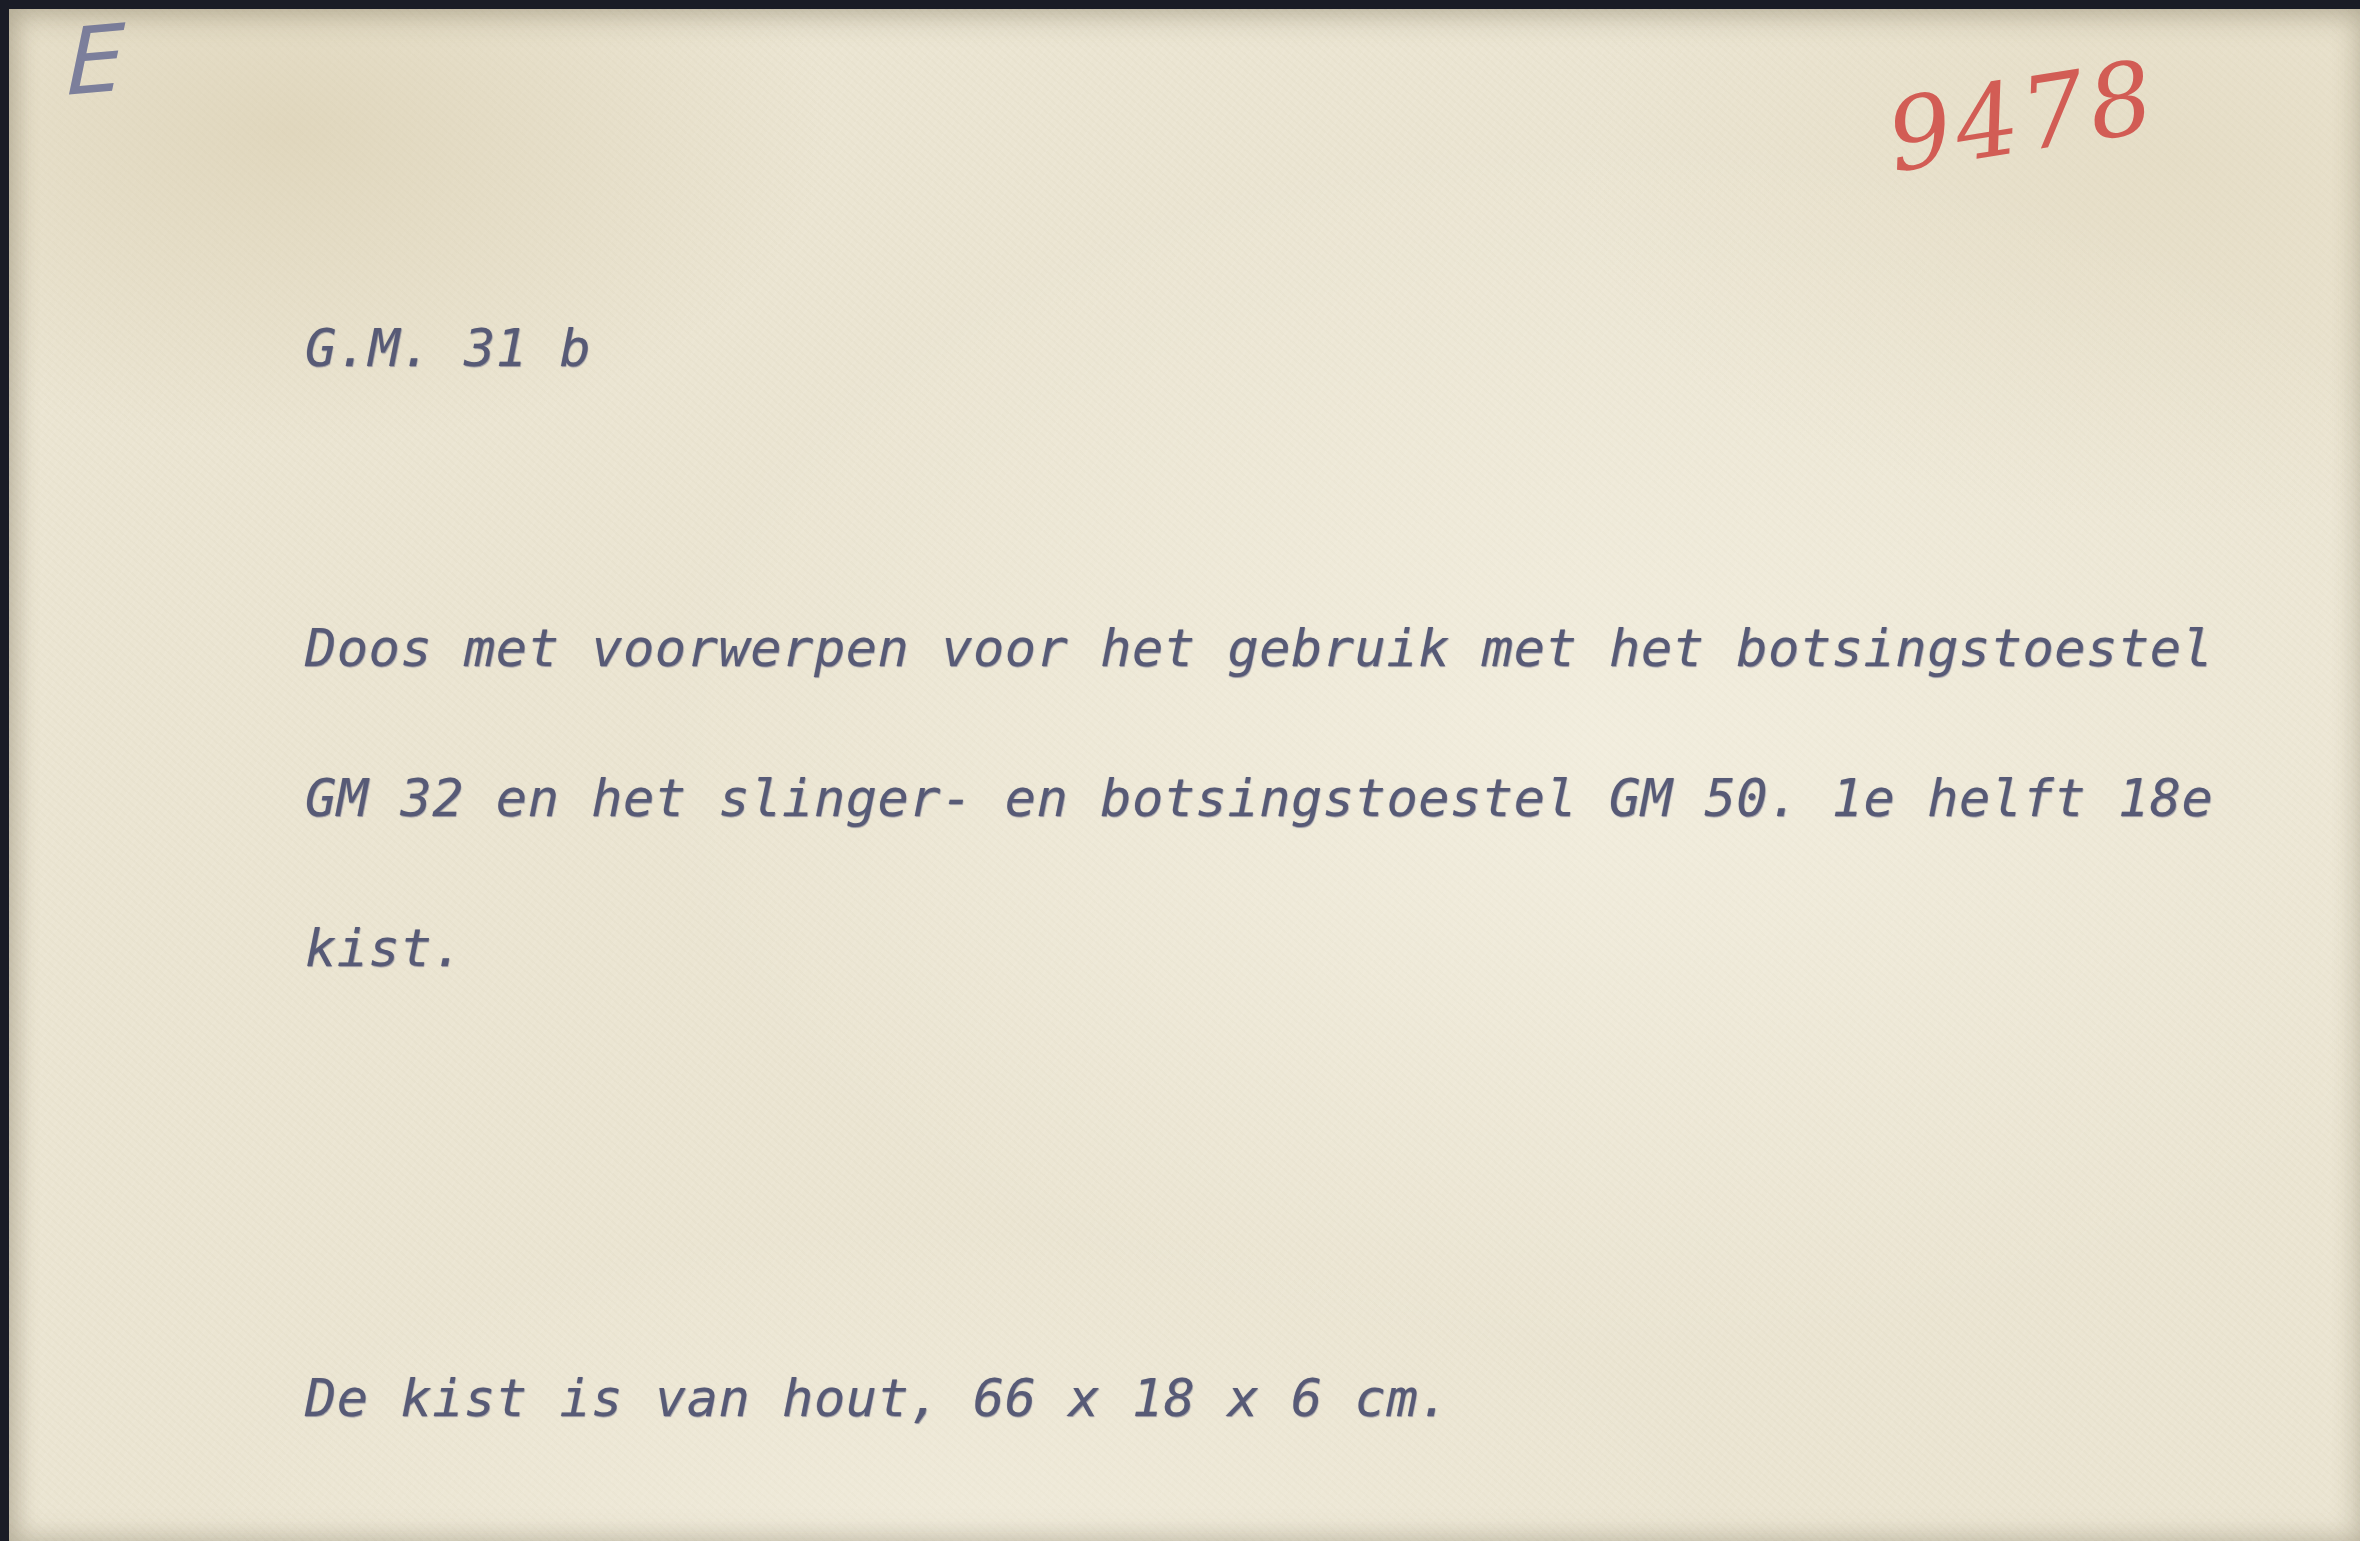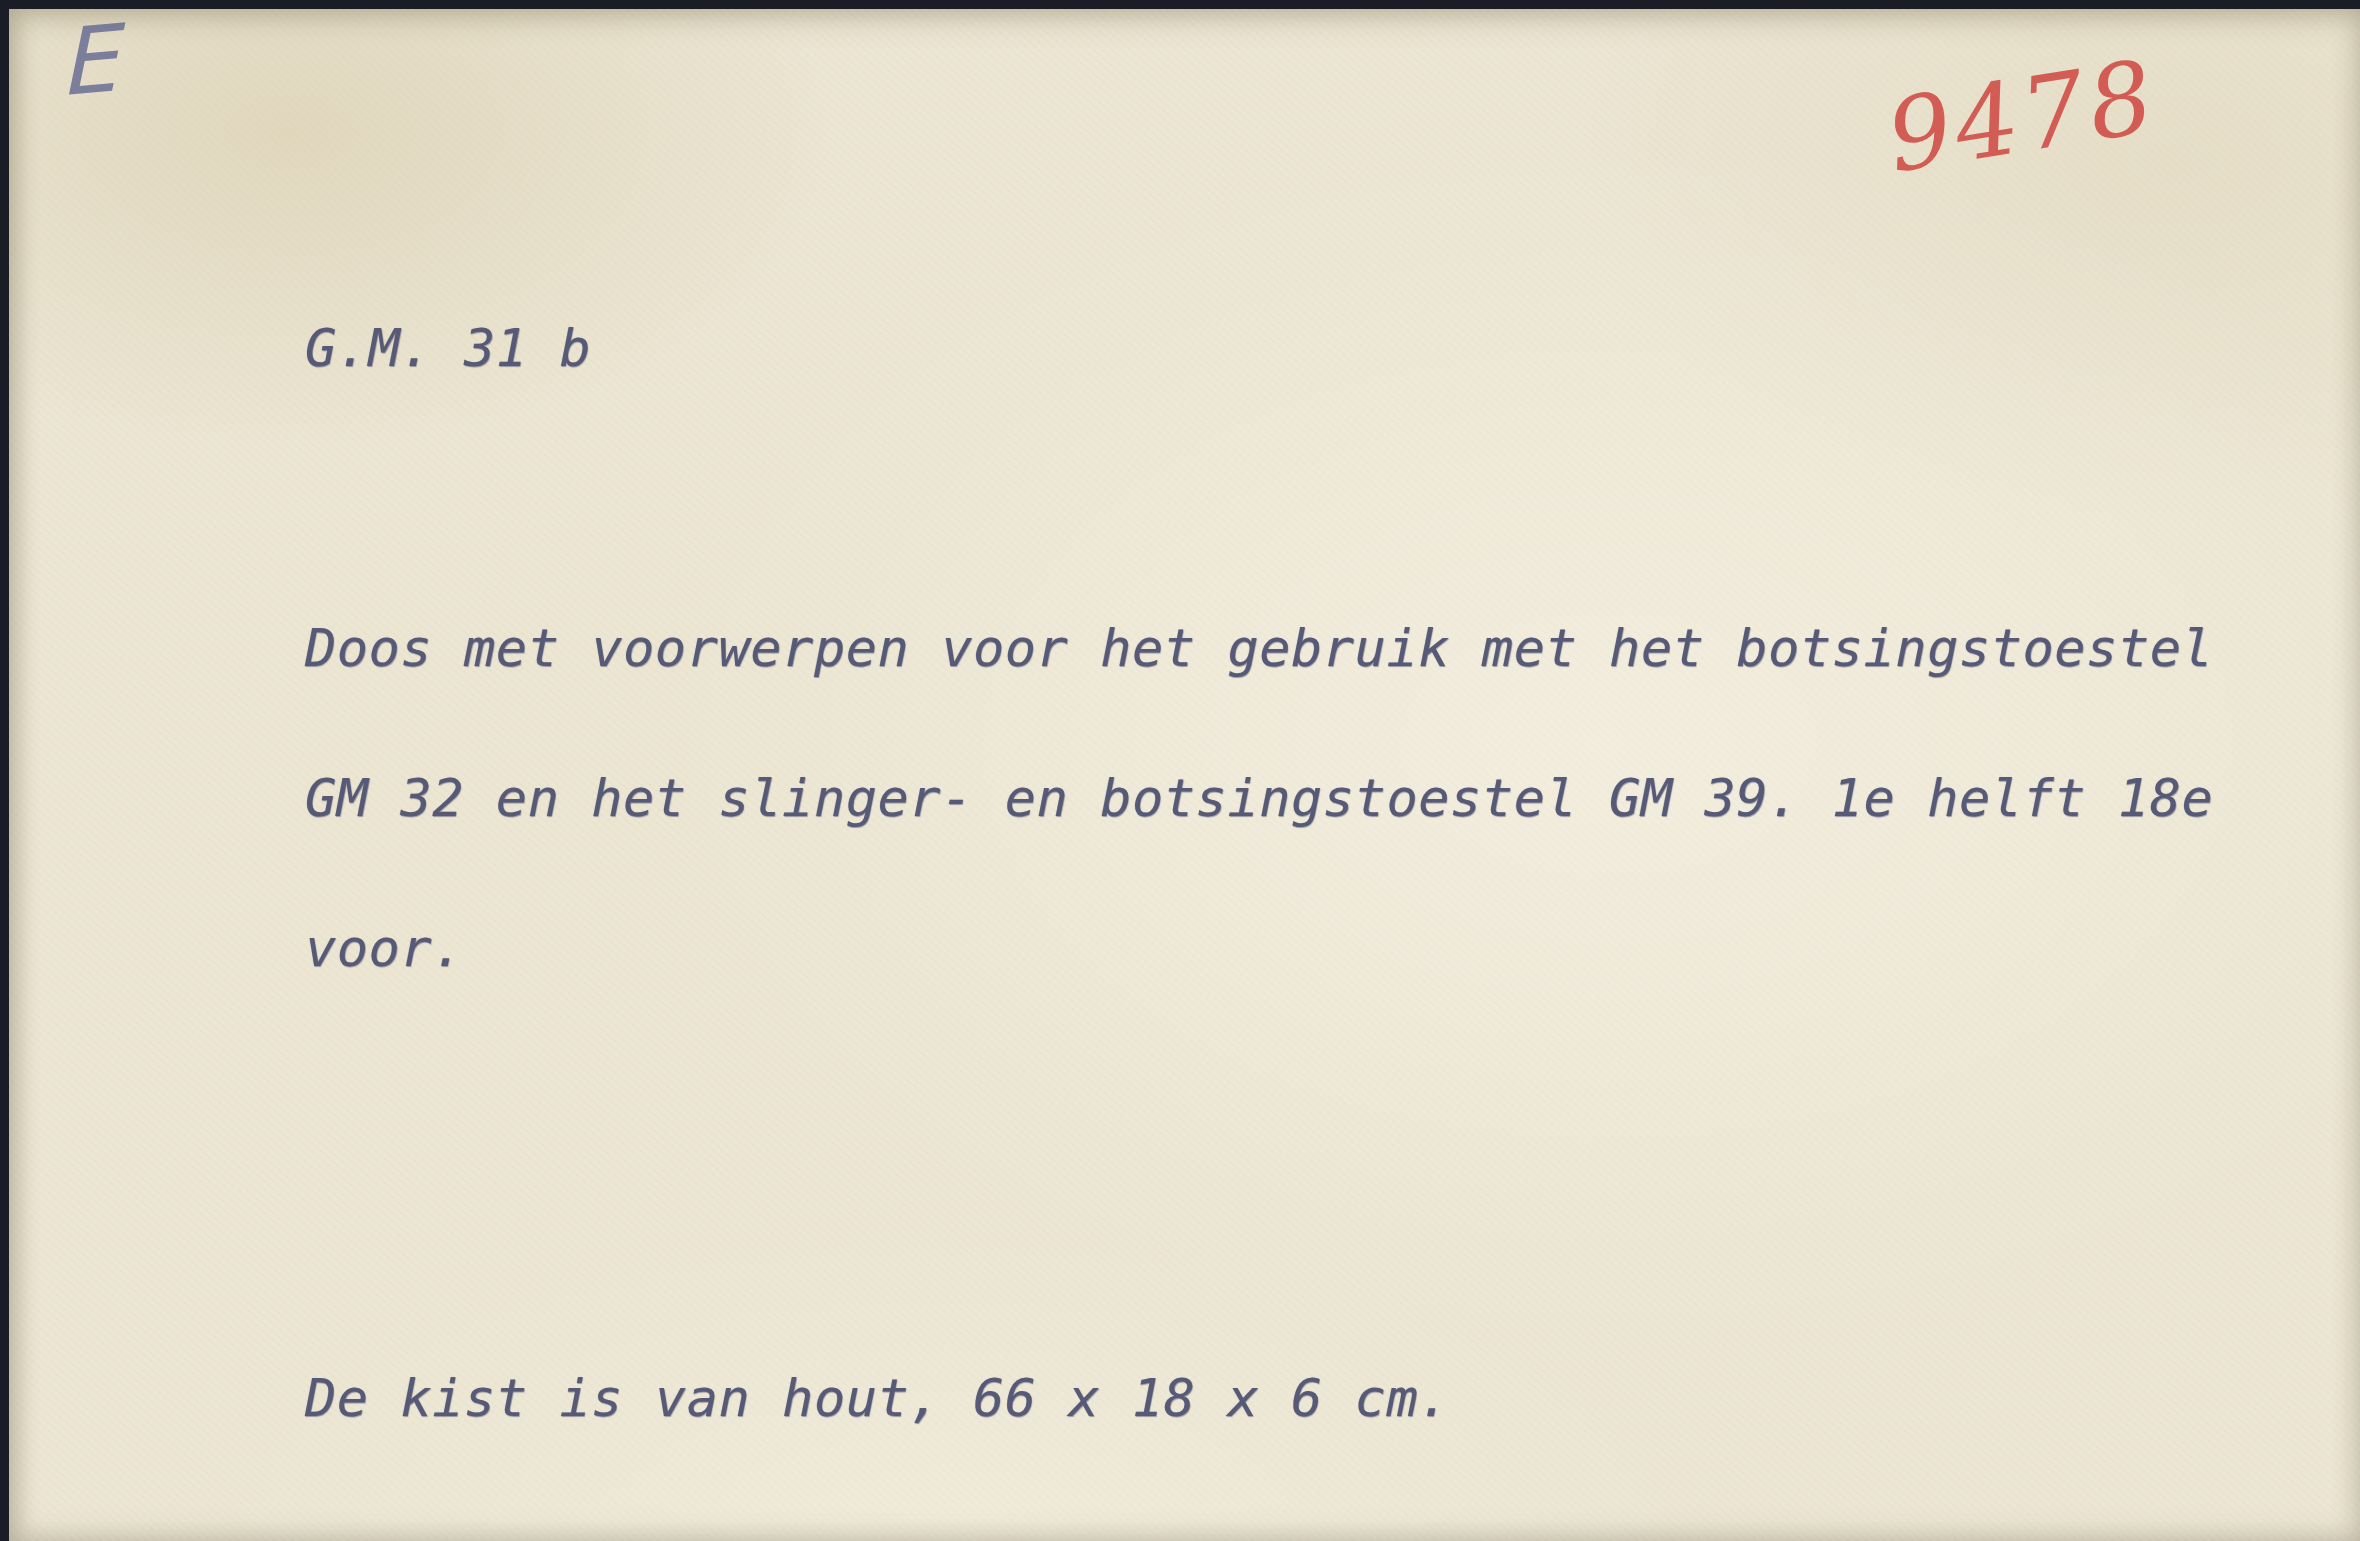--- a/index.html
+++ b/index.html
@@ -86,22 +86,22 @@
 <div class="card">
 
   <div class="letter-e">E</div>
 
   <div class="red-number">9478</div>
 
   <div class="typed">
     <div class="line">G.M. 31 b</div>
     <div class="line"></div>
     <div class="line">Doos met voorwerpen voor het gebruik met het botsingstoestel</div>
-    <div class="line">GM 32 en het slinger- en botsingstoestel GM 39. 1e helft 18e</div>
-    <div class="line">voor.</div>
+    <div class="line">GM 32 en het slinger- en botsingstoestel GM 50. 1e helft 18e</div>
+    <div class="line">kist.</div>
     <div class="line"></div>
     <div class="line"></div>
     <div class="line">De kist is van hout, 66 x 18 x 6 cm.</div>
     
     
     
     
     
     
     

